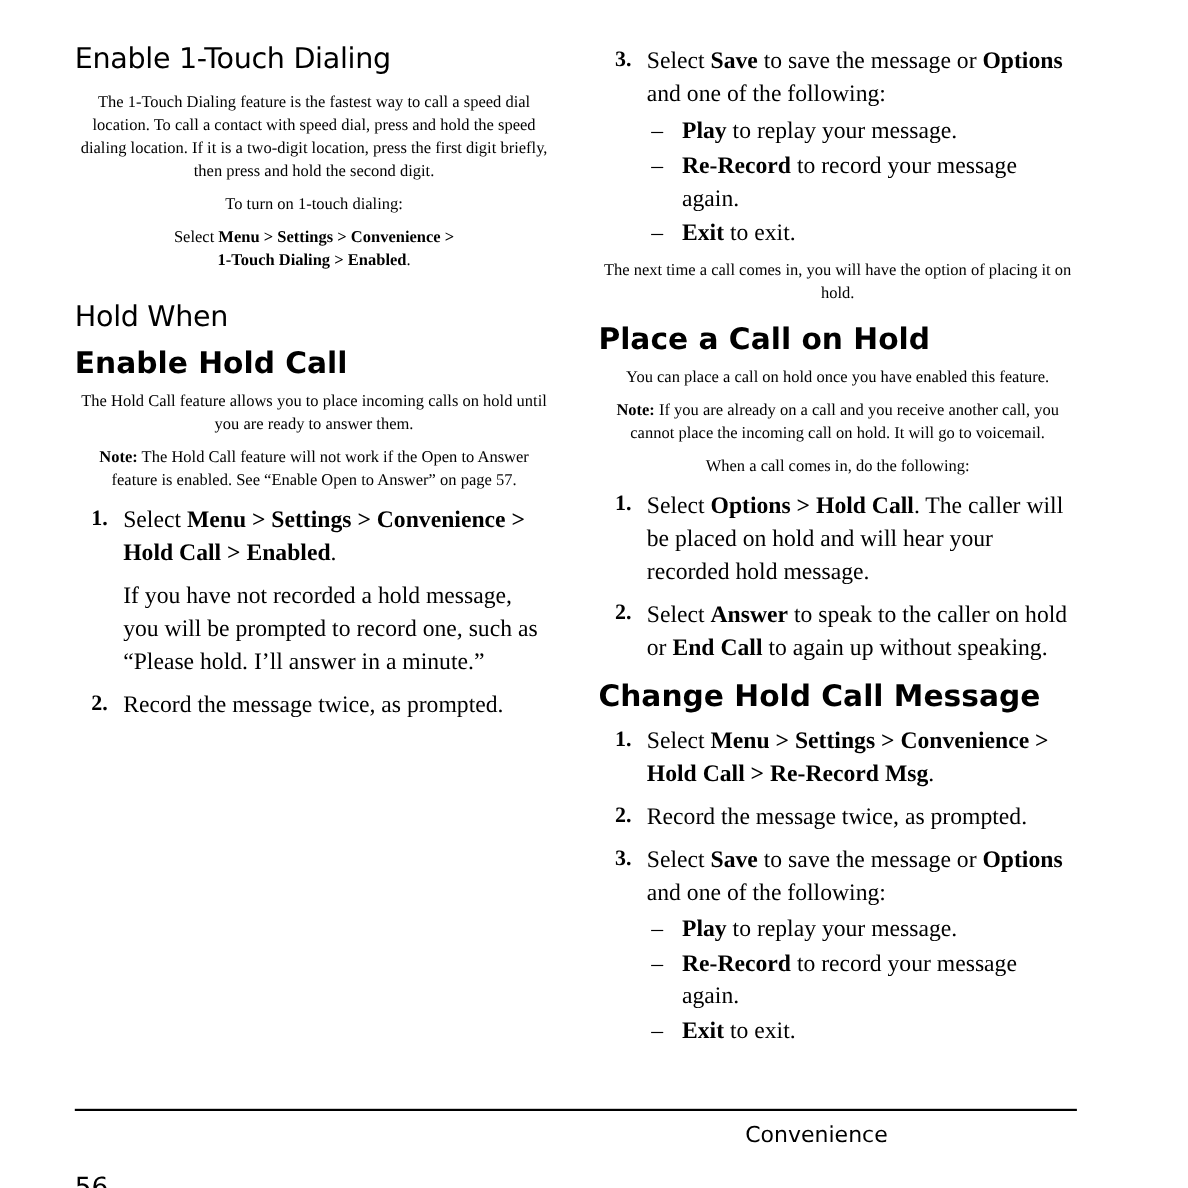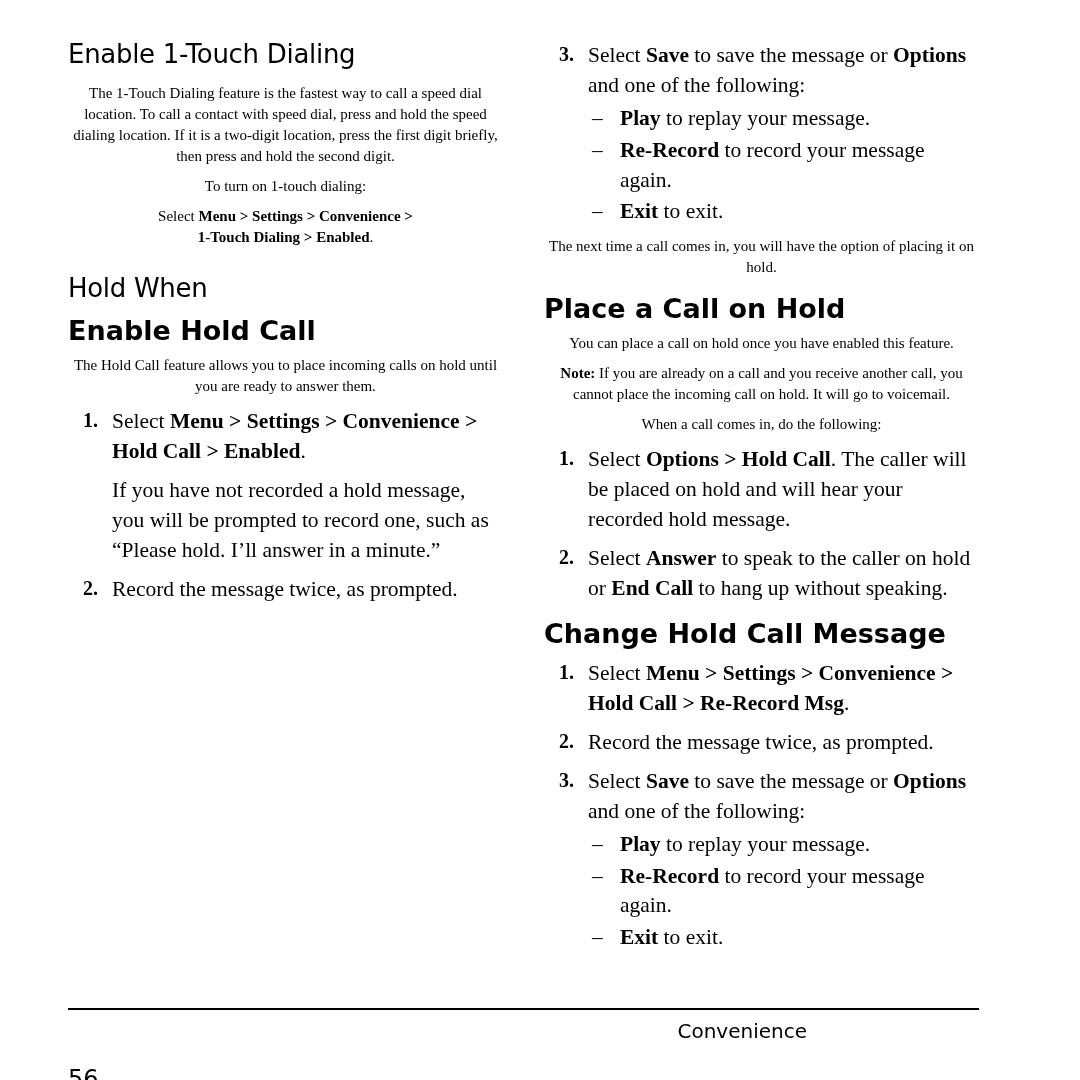--- a/index.html
+++ b/index.html
@@ -137,20 +137,21 @@
     <p>To turn on 1-touch dialing:</p>
 
     <p class="tight"><span>Select</span> <b>Menu &gt; Settings &gt; Convenience &gt;</b><br><b>1-Touch Dialing &gt; Enabled</b><span>.</span></p>
 
     <h1 class="section" style="margin-top:26px;">Hold When</h1>
 
     <h2 class="sub" style="margin-top:0;">Enable Hold Call</h2>
 
     <p>The Hold Call feature allows you to place incoming calls on hold until you are ready to answer them.</p>
 
+    <p><b>Note:</b><span> The Hold Call feature will not work if the Open to Answer feature is enabled. See “Enable Open to Answer” on page 57.</span></p>
 
     <ol class="steps">
       <li>
         <span class="num">1.</span>
         <span>Select </span><b>Menu &gt; Settings &gt; Convenience &gt;</b><br><b>Hold Call &gt; Enabled</b><span>.</span>
       </li>
     </ol>
 
     <div class="indented" style="">If you have not recorded a hold message, you will be prompted to record one, such as “Please hold. I’ll answer in a minute.”</div>
 
@@ -187,21 +188,21 @@
 
     <p>When a call comes in, do the following:</p>
 
     <ol class="steps">
       <li>
         <span class="num">1.</span>
         <span>Select </span><b>Options &gt; Hold Call</b><span>. The caller will be placed on hold and will hear your recorded hold message.</span>
       </li>
       <li>
         <span class="num">2.</span>
-        <span>Select </span><b>Answer</b><span> to speak to the caller on hold or </span><b>End Call</b><span> to hang up without speaking.</span>
+        <span>Select </span><b>Answer</b><span> to speak to the caller on hold or </span><b>End Call</b><span> to again up without speaking.</span>
       </li>
     </ol>
 
     <h2 class="sub">Change Hold Call Message</h2>
 
     <ol class="steps">
       <li>
         <span class="num">1.</span>
         <span>Select </span><b>Menu  &gt; Settings &gt; Convenience &gt;</b><br><b>Hold Call &gt;  Re-Record Msg</b><span>.</span>
       </li>

